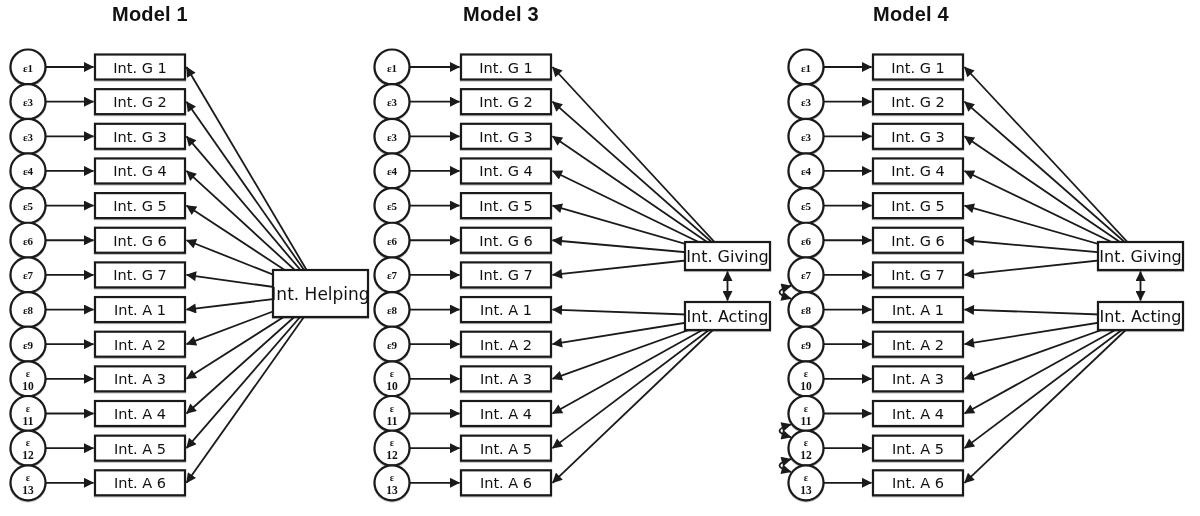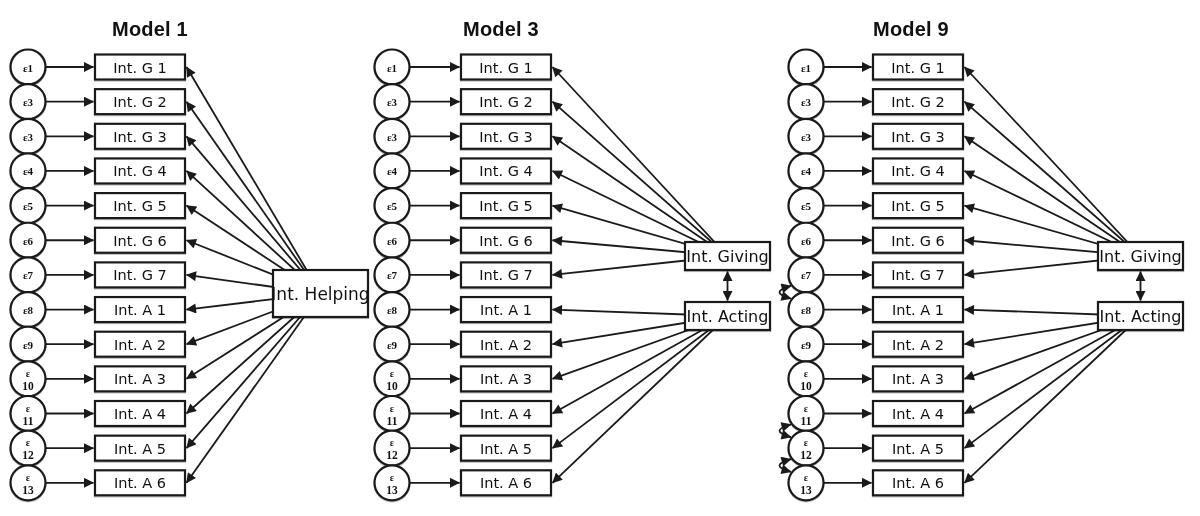--- a/index.html
+++ b/index.html
@@ -1,18 +1,18 @@
 <!DOCTYPE html>
 <html style="--stroke: #1a1a1a; --shape-fill: #ffffff; --text: #111111; --bg: #ffffff;"><head>
 <meta charset="utf-8">
 <style>
   html,body{margin:0;padding:0;background:#fff;}
   #stage{position:relative;width:1200px;height:516px;background:var(--bg,#fff);overflow:hidden;
          font-family:"Liberation Sans","DejaVu Sans",sans-serif;}
-  .model-title{position:absolute;top:18px;transform:translateX(-50%);
+  .model-title{position:absolute;top:3px;transform:translateX(-50%);
                font-size:20px;font-weight:600;color:var(--text,#161616);letter-spacing:.2px;white-space:nowrap;}
   svg{display:block;}
   svg text{fill:var(--text,#111);}
   .ln{stroke:var(--stroke,#1a1a1a);stroke-width:1.8;fill:none;}
   .shape{fill:var(--shape-fill,#fff);stroke:var(--stroke,#1a1a1a);stroke-width:2.2;
          filter:drop-shadow(0.8px 1.5px 0.4px rgba(0,0,0,0.28));}
   .indlab{font-family:"DejaVu Sans","Liberation Sans",sans-serif;font-size:14.5px;}
   .latlab{font-family:"DejaVu Sans","Liberation Sans",sans-serif;}
   .errlab{font-family:"Liberation Serif","DejaVu Serif",serif;font-weight:700;}
 </style>
@@ -278,14 +278,14 @@
         <text x="806" class="errlab" text-anchor="middle" y="344.7" font-size="11" dominant-baseline="central">ε9</text>
         <text x="806" class="errlab" text-anchor="middle"><tspan x="806" y="373.34999999999997" font-size="10" dominant-baseline="central">ε</tspan><tspan x="806" y="385.84999999999997" font-size="11.5" dominant-baseline="central">10</tspan></text>
         <text x="806" class="errlab" text-anchor="middle"><tspan x="806" y="408" font-size="10" dominant-baseline="central">ε</tspan><tspan x="806" y="420.5" font-size="11.5" dominant-baseline="central">11</tspan></text>
         <text x="806" class="errlab" text-anchor="middle"><tspan x="806" y="442.65" font-size="10" dominant-baseline="central">ε</tspan><tspan x="806" y="455.15" font-size="11.5" dominant-baseline="central">12</tspan></text>
         <text x="806" class="errlab" text-anchor="middle"><tspan x="806" y="477.29999999999995" font-size="10" dominant-baseline="central">ε</tspan><tspan x="806" y="489.79999999999995" font-size="11.5" dominant-baseline="central">13</tspan></text>
       </g>
     </svg>
 
   <div class="model-title" style="left:150px">Model 1</div>
   <div class="model-title" style="left:501px">Model 3</div>
-  <div class="model-title" style="left:911px">Model 9</div>
+  <div class="model-title" style="left:911px">Model 4</div>
 </div>
 
 </body></html>

